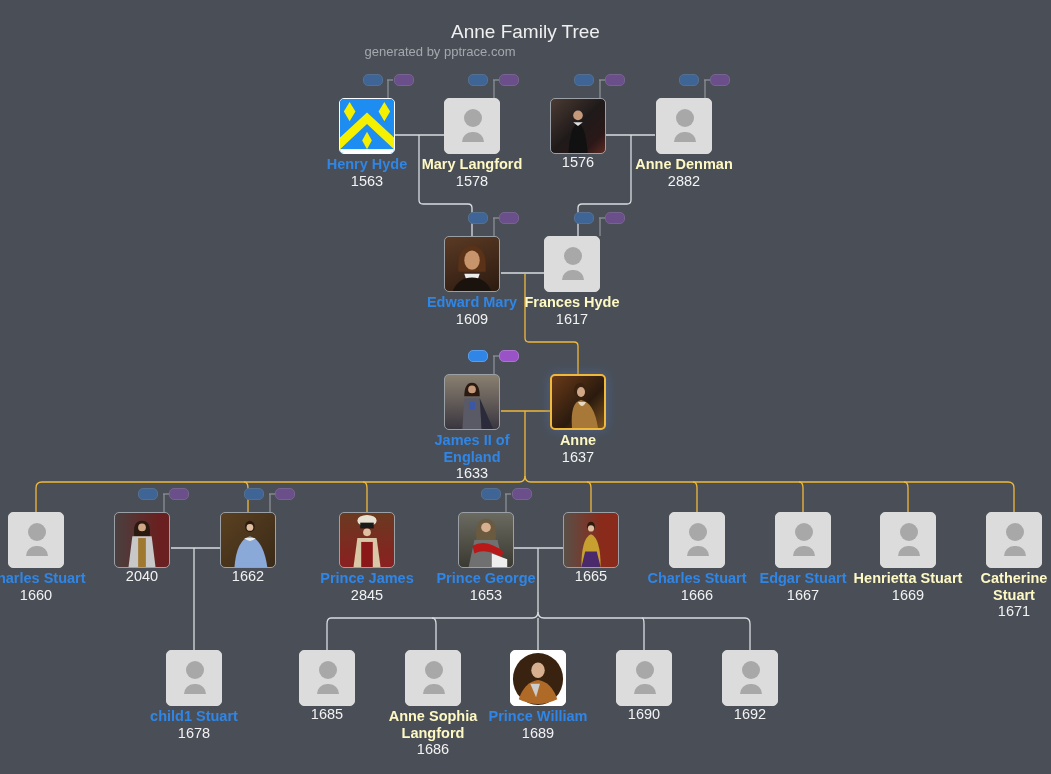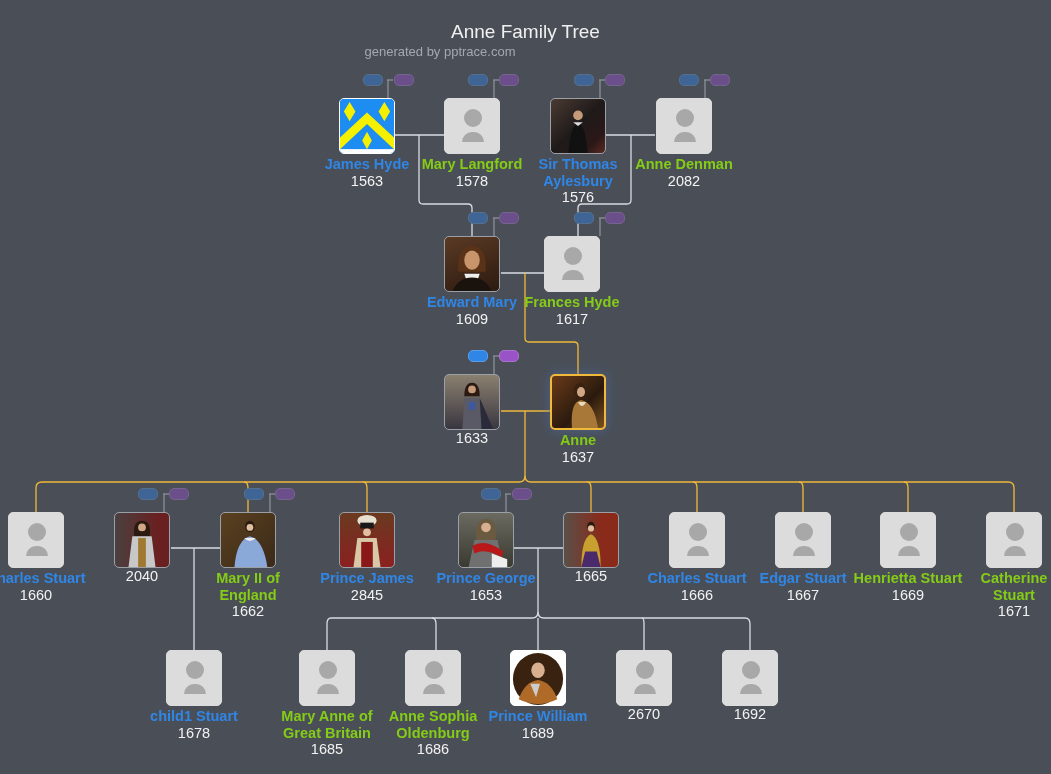--- a/index.html
+++ b/index.html
@@ -35,21 +35,21 @@
   }
   .photo .body {
     position:absolute; left:17px; top:33px; width:22px; height:10px;
     border-radius:11px 11px 0 0; background:#a8a8a8;
   }
   .photo .portrait { position:absolute; inset:0; }
   .name {
     font-weight:bold; font-size:14.5px; line-height:16.5px; margin-top:2px;
   }
   .name.male { color:#2f86e6; }
-  .name.female { color:#84cc16; }
+  .name.female { color:#fef9c3; }
   .year { color:#f2f2f2; font-size:14.5px; line-height:16px; }
   .pill {
     position:absolute; width:20px; height:12px; border-radius:5px;
     box-sizing:border-box;
   }
   .pill.m { background:#3f6596; border:1px solid #556f8f; }
   .pill.f { background:#6a4f8a; border:1px solid #77638f; }
   .pill.m.active { background:#2f86e6; border:1px solid #5a9ee9; }
   .pill.f.active { background:#9a52c7; border:1px solid #a874cc; }
 </style>
@@ -143,52 +143,51 @@
   <div class="photo" style="background:#1e8df2;border-color:#fff">
     <svg class="portrait" viewBox="0 0 56 56">
       <rect width="56" height="56" fill="#1e8df2"></rect>
       <path d="M0 40 L28 14 L56 40 L56 52 L28 26 L0 52 Z" fill="#f5f000"></path>
       <path d="M10 3 L16 13 L10 23 L4 13 Z" fill="#f5f000"></path>
       <path d="M46 3 L52 13 L46 23 L40 13 Z" fill="#f5f000"></path>
       <path d="M28 34 L33 43 L28 52 L23 43 Z" fill="#f5f000"></path>
       <rect y="52" width="56" height="4" fill="#fff"></rect>
     </svg>
   </div>
-  <div class="name male">James Hyde</div>
+  <div class="name male">Henry Hyde</div>
   <div class="year">1563</div>
 </div>
 
 <div class="node" style="left:417px;top:98px">
   <div class="photo placeholder">
       <div class="head"></div>
       <div class="body"></div>
     </div>
   <div class="name female">Mary Langford</div>
   <div class="year">1578</div>
 </div>
 
 <div class="node" style="left:523px;top:98px">
   <div class="photo" style="background:linear-gradient(135deg,#4b3b33 0%,#1f1a1a 50%,#2b1818 80%,#5c2a22 100%)">
     <svg class="portrait" viewBox="0 0 56 56">
         <circle cx="28" cy="17" r="5" fill="#c49a7a"></circle>
         <path d="M18 56 Q20 28 28 25 Q36 28 38 56Z" fill="#111"></path>
         <path d="M23 24 L33 24 L28 28Z" fill="#ddd"></path>
       </svg>
   </div>
-  <div class="name male">Sir Thomas Aylesbury</div>
   <div class="year">1576</div>
 </div>
 
 <div class="node" style="left:629px;top:98px">
   <div class="photo placeholder">
       <div class="head"></div>
       <div class="body"></div>
     </div>
   <div class="name female">Anne Denman</div>
-  <div class="year">2082</div>
+  <div class="year">2882</div>
 </div>
 
 <div class="node" style="left:417px;top:236px">
   <div class="photo" style="background:linear-gradient(160deg,#5a3a24,#2c1a10)">
     <svg class="portrait" viewBox="0 0 56 56">
         <path d="M14 36 Q12 10 28 9 Q44 10 42 36Z" fill="#5a3218"></path>
         <ellipse cx="28" cy="24" rx="8" ry="10" fill="#c8946c"></ellipse>
         <path d="M20 38 L36 38 L34 44 L22 44Z" fill="#eee"></path>
         <path d="M8 56 Q14 42 28 42 Q42 42 48 56Z" fill="#1a120c"></path>
       </svg>
@@ -209,20 +208,21 @@
 <div class="node" style="left:417px;top:374px">
   <div class="photo" style="background:linear-gradient(180deg,#8a8070,#3a3640)">
     <svg class="portrait" viewBox="0 0 56 56">
         <path d="M20 22 Q20 8 28 8 Q36 8 36 22Z" fill="#2a1a12"></path>
         <circle cx="28" cy="15" r="4" fill="#c49a7a"></circle>
         <path d="M18 56 L20 24 L36 24 L38 56Z" fill="#5a5a66"></path>
         <rect x="25" y="28" width="6" height="8" fill="#3a58a8"></rect>
         <path d="M36 24 L50 56 L38 56Z" fill="#2a2a3a"></path>
       </svg>
   </div>
+  <div class="name male">James II of England</div>
   <div class="year">1633</div>
 </div>
 
 <div class="node" style="left:523px;top:374px">
   <div class="photo selected" style="background:linear-gradient(135deg,#6a3a18,#2a1a0e 60%,#7a5020)">
     <svg class="portrait" viewBox="0 0 52 52">
         <ellipse cx="28" cy="14" rx="6" ry="7" fill="#3a2210"></ellipse>
         <ellipse cx="29" cy="16" rx="4" ry="5" fill="#d0a888"></ellipse>
         <path d="M20 52 Q18 26 29 24 Q42 26 46 52Z" fill="#a87838"></path>
         <path d="M26 26 Q30 34 34 26Z" fill="#e8d8c0"></path>
@@ -255,21 +255,20 @@
 
 <div class="node" style="left:193px;top:512px">
   <div class="photo" style="background:linear-gradient(135deg,#5a4020,#3a2a18)">
     <svg class="portrait" viewBox="0 0 56 56">
         <ellipse cx="30" cy="14" rx="5" ry="6" fill="#2a1a10"></ellipse>
         <circle cx="30" cy="15" r="3.5" fill="#e0c0a0"></circle>
         <path d="M14 56 Q16 28 30 24 Q44 28 48 56Z" fill="#8aa8d8"></path>
         <path d="M24 26 Q30 32 36 26Z" fill="#eee"></path>
       </svg>
   </div>
-  <div class="name female">Mary II of England</div>
   <div class="year">1662</div>
 </div>
 
 <div class="node" style="left:312px;top:512px">
   <div class="photo" style="background:linear-gradient(180deg,#6a3a20,#8a2020)">
     <svg class="portrait" viewBox="0 0 56 56">
         <ellipse cx="28" cy="8" rx="10" ry="6" fill="#e8e0d0"></ellipse>
         <rect x="21" y="10" width="14" height="6" fill="#1a1a1a"></rect>
         <circle cx="28" cy="20" r="4" fill="#e0c0a0"></circle>
         <path d="M14 56 L18 26 L38 26 L42 56Z" fill="#d8c8a8"></path>
@@ -349,30 +348,29 @@
     </div>
   <div class="name male">child1 Stuart</div>
   <div class="year">1678</div>
 </div>
 
 <div class="node" style="left:272px;top:650px">
   <div class="photo placeholder">
       <div class="head"></div>
       <div class="body"></div>
     </div>
-  <div class="name female">Mary Anne of Great Britain</div>
   <div class="year">1685</div>
 </div>
 
 <div class="node" style="left:378px;top:650px">
   <div class="photo placeholder">
       <div class="head"></div>
       <div class="body"></div>
     </div>
-  <div class="name female">Anne Sophia Oldenburg</div>
+  <div class="name female">Anne Sophia Langford</div>
   <div class="year">1686</div>
 </div>
 
 <div class="node" style="left:483px;top:650px">
   <div class="photo" style="background:#fff;border-color:#fff">
     <svg class="portrait" viewBox="0 0 56 56">
         <ellipse cx="28" cy="29" rx="26" ry="27" fill="#3a2210"></ellipse>
         <ellipse cx="28" cy="20" rx="7" ry="8" fill="#d8b090"></ellipse>
         <path d="M8 50 Q14 32 28 30 Q42 32 48 50 Q28 60 8 50Z" fill="#b06a28"></path>
         <path d="M20 34 L30 34 L26 48Z" fill="#ccc"></path>
@@ -380,21 +378,21 @@
   </div>
   <div class="name male">Prince William</div>
   <div class="year">1689</div>
 </div>
 
 <div class="node" style="left:589px;top:650px">
   <div class="photo placeholder">
       <div class="head"></div>
       <div class="body"></div>
     </div>
-  <div class="year">2670</div>
+  <div class="year">1690</div>
 </div>
 
 <div class="node" style="left:695px;top:650px">
   <div class="photo placeholder">
       <div class="head"></div>
       <div class="body"></div>
     </div>
   <div class="year">1692</div>
 </div>
 

